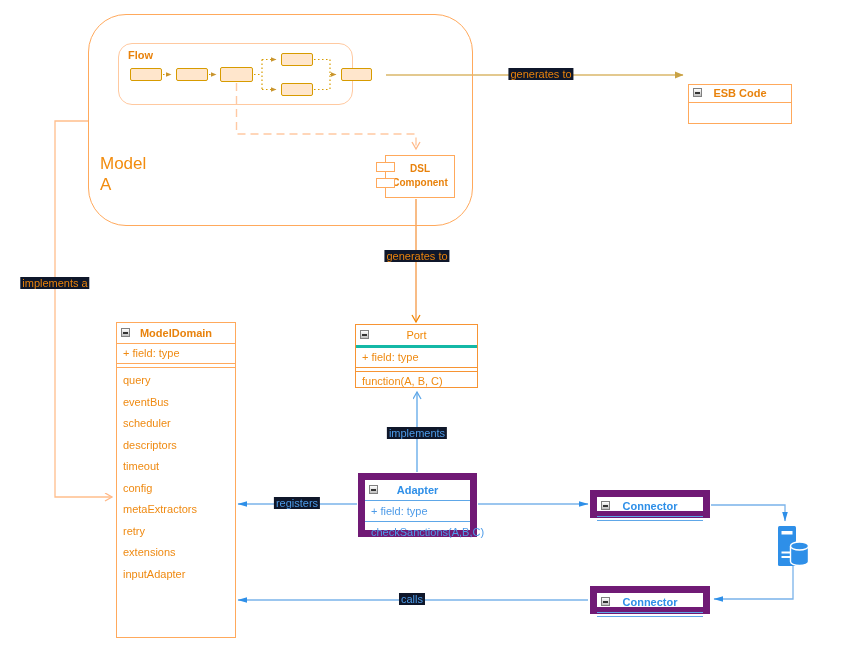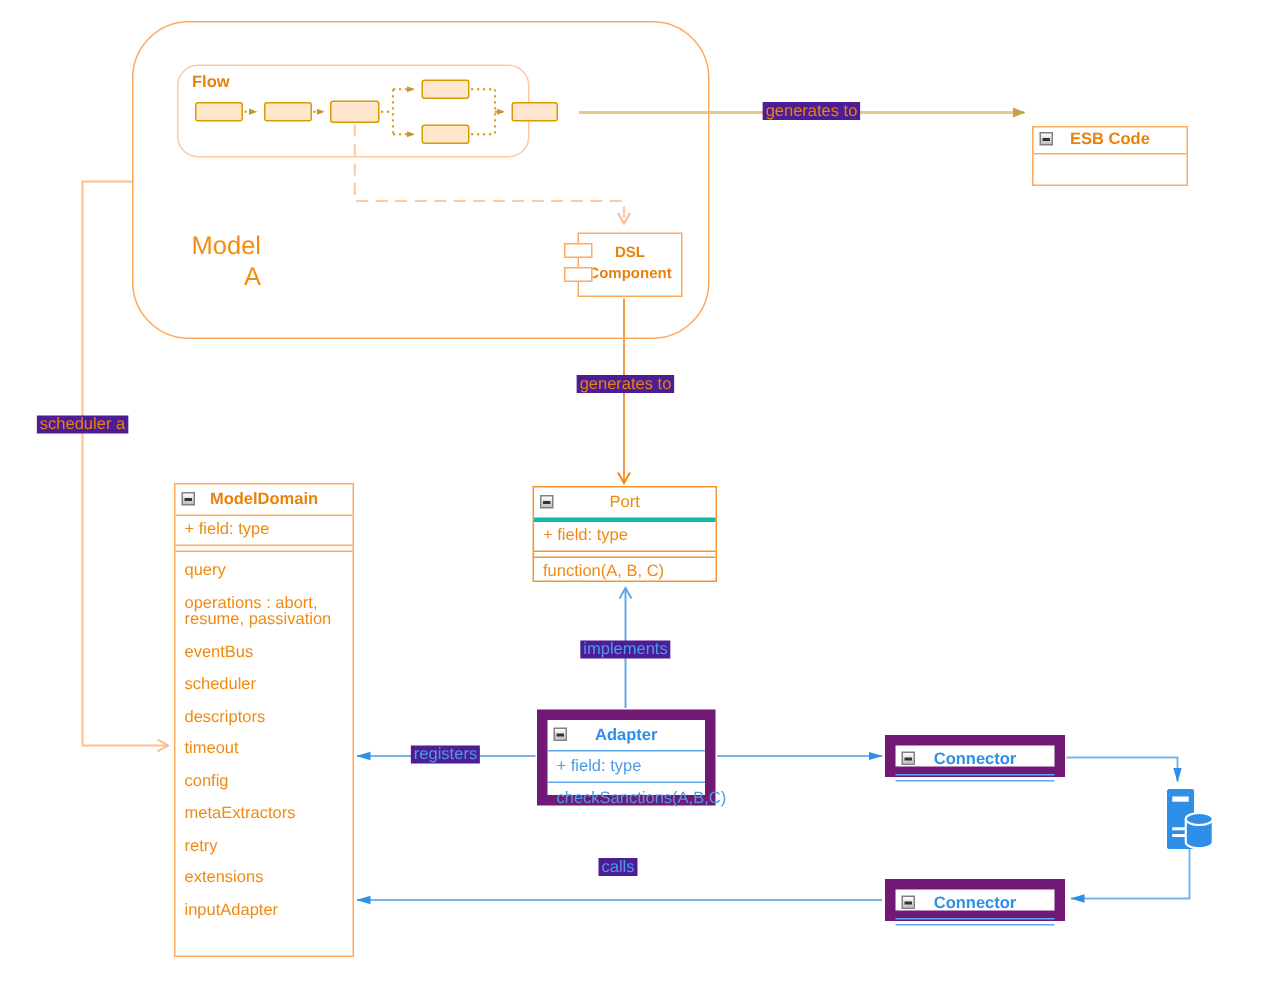--- a/index.html
+++ b/index.html
@@ -6,21 +6,21 @@
   .canvas{
     position:relative;width:858px;height:668px;background:#ffffff;overflow:hidden;
     font-family:"Liberation Sans", sans-serif;
   }
   .canvas svg{position:absolute;left:0;top:0;z-index:1;}
   .shape{position:absolute;z-index:2;box-sizing:border-box;background:#fff;}
   .container-orange{border:1px solid #FFA95C;border-radius:38px;background:transparent;}
   .flow-frame{border:1px solid #FFC9A0;border-radius:14px;background:transparent;}
   .flow-title{position:absolute;left:9px;top:5px;font-size:11px;font-weight:bold;color:#E8820C;}
   .fstep{position:absolute;z-index:3;box-sizing:border-box;background:#FFE6CC;border:1px solid #D79B00;border-radius:2px;}
-  .model-a-title{position:absolute;z-index:2;text-align:right;color:#F28C0E;font-size:17px;line-height:21px;}
+  .model-a-title{position:absolute;z-index:2;text-align:left;color:#F28C0E;font-size:17px;line-height:21px;}
 
   .uml{border:1px solid #FFA95C;}
   .uml-strong{border:1px solid #F79433;}
   .uml-blue{border:7px solid #701a75;}
   .hd{position:relative;height:20px;line-height:20px;text-align:center;font-size:11px;font-weight:bold;
       color:#E8820C;border-bottom:1px solid #FFA95C;}
   .uml-strong .hd{border-bottom:3px solid #14b8a6;}
   .uml-blue .hd{color:#2E8FE8;border-bottom:1px solid #5EA7E8;}
   .row{height:19px;line-height:19px;padding-left:6px;font-size:11px;color:#EF8A12;border-bottom:1px solid #FFA95C;}
   .uml-strong .row{border-bottom:1px solid #F79433;}
@@ -34,21 +34,21 @@
   .thin.last{border-bottom:none;}
 
   .collapse{position:absolute;left:4px;top:5px;width:9px;height:9px;box-sizing:border-box;
     border:1px solid #808080;background:linear-gradient(180deg,#ffffff,#bfbfbf);}
   .collapse::after{content:"";position:absolute;left:1px;right:1px;top:2.5px;height:2px;background:#333;}
 
   .dsl-box{border:1px solid #FFA95C;text-align:center;padding-top:6px;font-size:10px;font-weight:bold;
     color:#E8820C;line-height:14px;}
   .dsl-tab{position:absolute;z-index:4;box-sizing:border-box;background:#fff;border:1px solid #FFA95C;}
 
-  .elabel{position:absolute;z-index:5;transform:translate(-50%,-50%);background:#4c1d95;
+  .elabel{position:absolute;z-index:5;transform:translate(-50%,-50%);background:#0f172a;
     font-size:11px;padding:0 2px;white-space:nowrap;}
   .elabel.orange{color:#E8820C;}
   .elabel.blue{color:#4D9BE8;}
 </style>
 </head>
 <body>
 
 <div class="canvas">
 
   <svg width="858" height="668" viewBox="0 0 858 668">
@@ -146,21 +146,20 @@
 
   <div class="shape uml" style="left:116px;top:322px;width:120px;height:316px;">
     <div class="hd">
       <span class="collapse"></span>
       <span>ModelDomain</span>
     </div>
     <div class="row">+ field: type</div>
     <div class="sep"></div>
     <div class="attr-list">
       <div>query</div>
-      <div>operations : abort, resume, passivation</div>
       <div>eventBus</div>
       <div>scheduler</div>
       <div>descriptors</div>
       <div>timeout</div>
       <div>config</div>
       <div>metaExtractors</div>
       <div>retry</div>
       <div>extensions</div>
       <div>inputAdapter</div>
     </div>
@@ -198,18 +197,18 @@
     <div class="hd" style="height:19px;line-height:19px;">
       <span class="collapse" style="top:4px;"></span>
       <span>Connector</span>
     </div>
     <div class="thin"></div>
     <div class="thin last"></div>
   </div>
 
   <div class="elabel orange" style="left:541px;top:74px;">generates to</div>
   <div class="elabel orange" style="left:417px;top:256px;">generates to</div>
-  <div class="elabel orange" style="left:55px;top:283px;">scheduler a</div>
+  <div class="elabel orange" style="left:55px;top:283px;">implements a</div>
   <div class="elabel blue" style="left:417px;top:433px;">implements</div>
   <div class="elabel blue" style="left:297px;top:503px;">registers</div>
-  <div class="elabel blue" style="left:412px;top:578px;">calls</div>
+  <div class="elabel blue" style="left:412px;top:599px;">calls</div>
 
 </div>
 
 </body></html>

